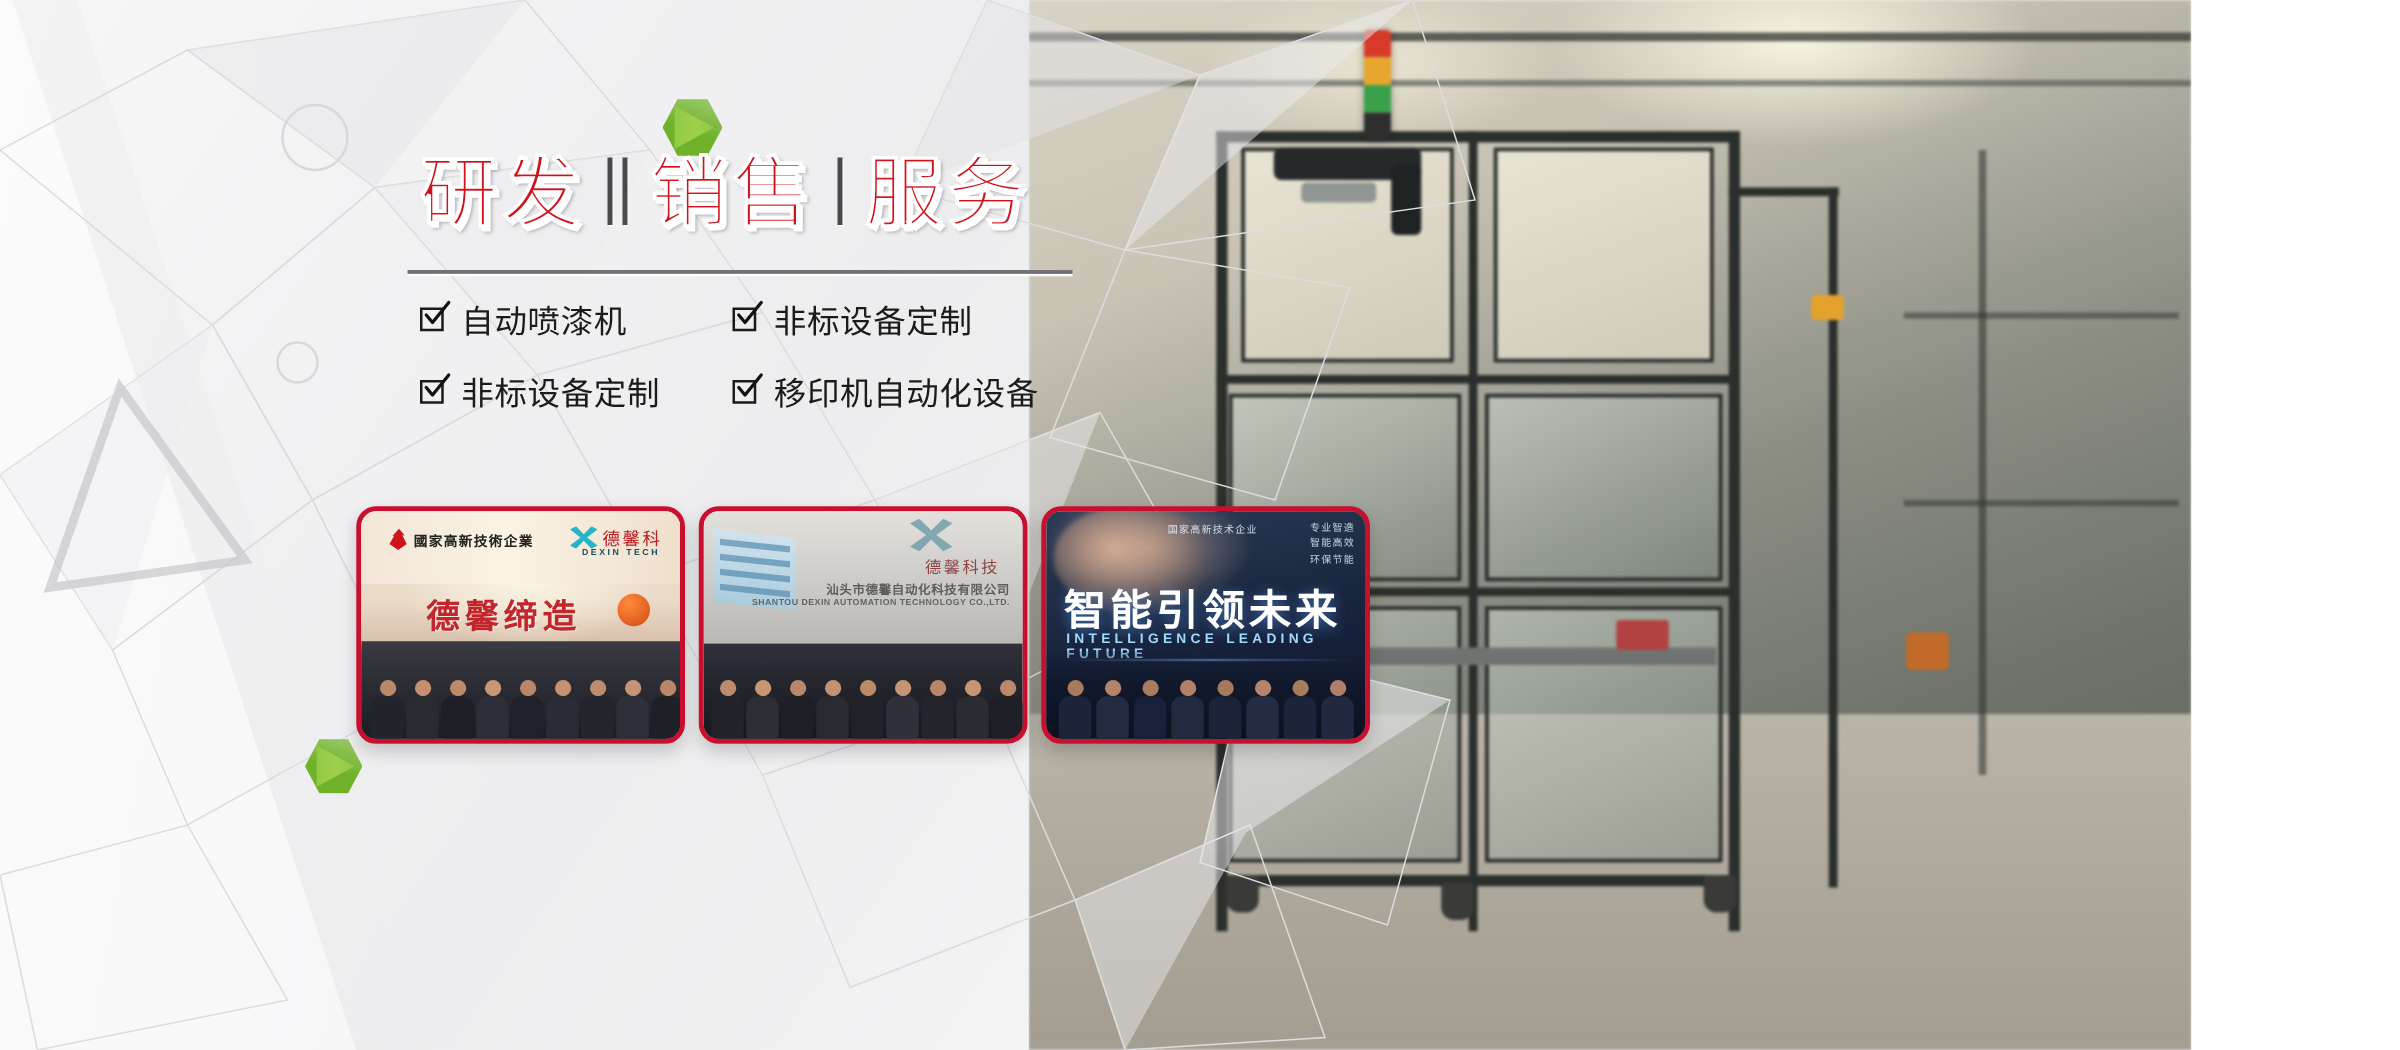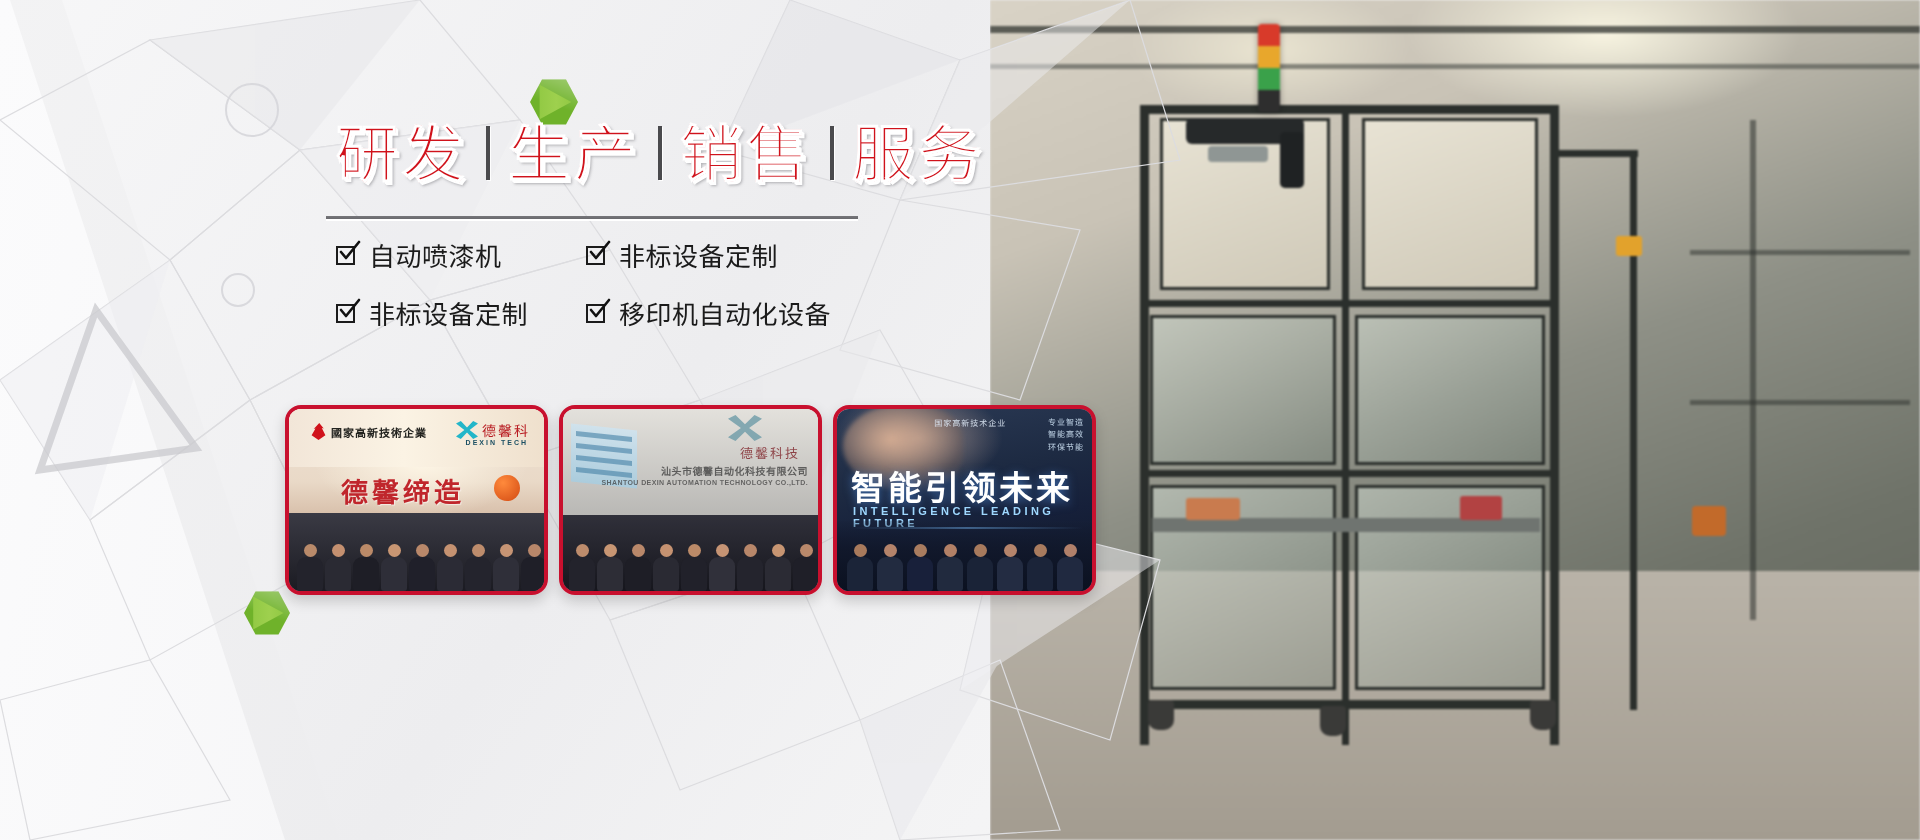--- a/index.html
+++ b/index.html
@@ -4,21 +4,21 @@
 <title>Banner</title>
 <style>
   * { margin:0; padding:0; box-sizing:border-box; }
   html, body {
     width:1920px; height:840px; overflow:hidden;
     font-family:"Liberation Sans","DejaVu Sans",sans-serif;
     background:#ffffff;
   }
 
   .banner {
-    position:relative; width:1920px; height:840px; overflow:hidden;
+    position:relative; width:1753px; height:840px; overflow:hidden;
     background:
       linear-gradient(125deg,#f7f7f8 0%,#ededef 38%,#f4f4f5 62%,#e9e9eb 100%);
   }
 
   
   .photo-wrap{
     position:absolute; top:0; right:0; width:930px; height:840px;
     overflow:hidden;
   }
   .photo{
@@ -371,21 +371,20 @@
       <div class="tri"></div>
   </div>
   <div class="hex" style="left:244px;top:590px;width:46px;height:46px;">
     <div class="shine"></div>
       <div class="tri"></div>
   </div>
 
   <div class="headline">
     <span class="hl-word">研发</span>
     <span class="hl-sep"></span>
-    <span class="hl-word">生产</span>
     <span class="hl-sep"></span>
     <span class="hl-word">销售</span>
     <span class="hl-sep"></span>
     <span class="hl-word">服务</span>
   </div>
 
   <div class="rule"></div>
 
   <div class="features">
 

